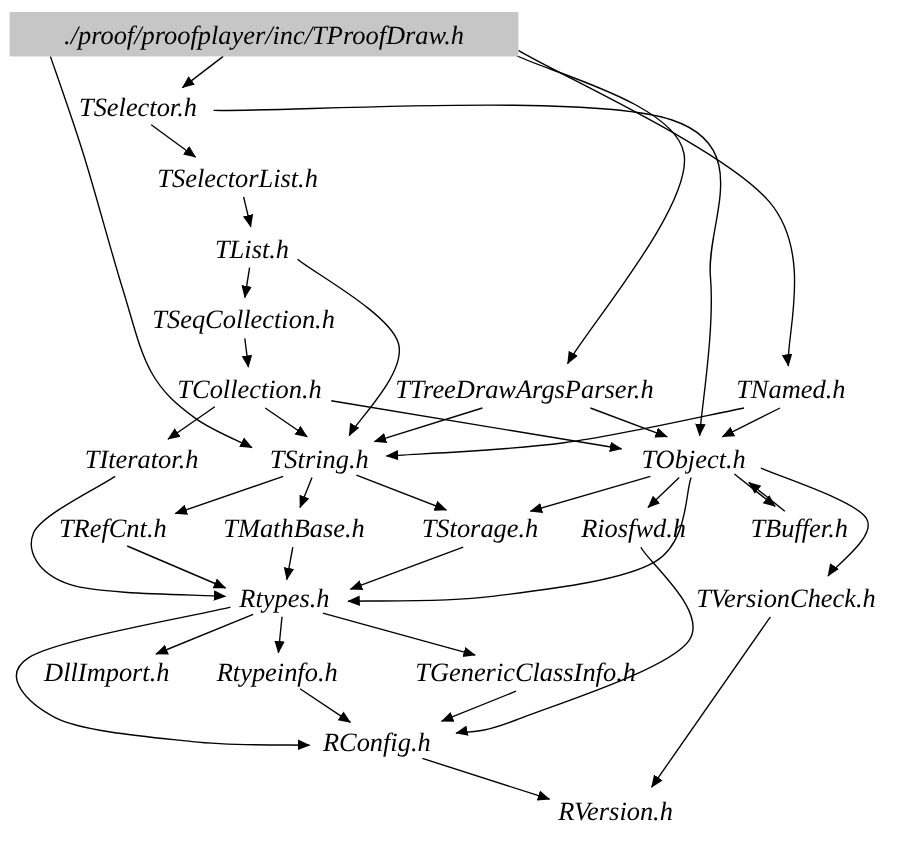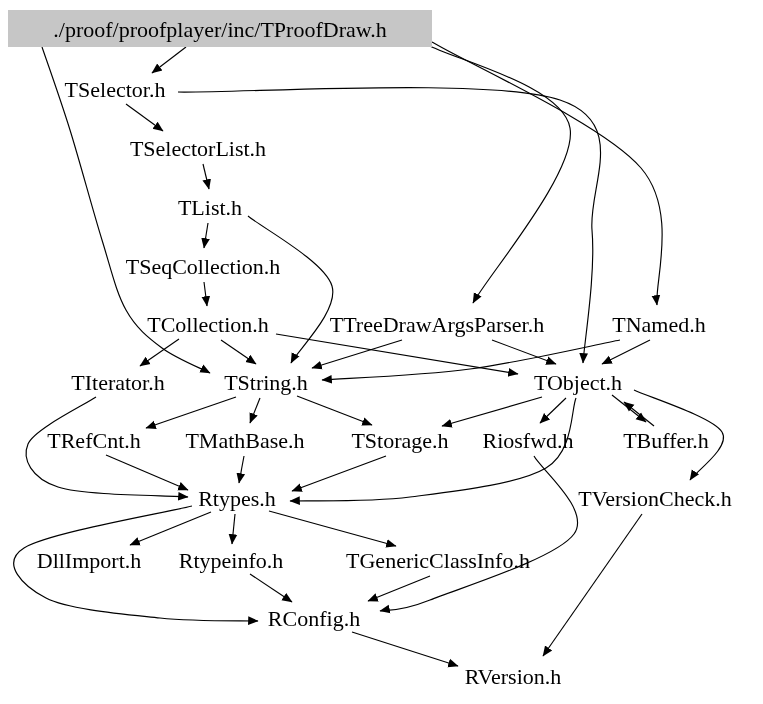--- a/index.html
+++ b/index.html
@@ -2,20 +2,21 @@
 <html><head>
 <meta charset="utf-8">
 <style>
   html, body { margin: 0; padding: 0; background: #ffffff; }
   .stage {
     width: 763px;
     height: 704px;
     position: relative;
     background: #ffffff;
     overflow: hidden;
+    font-style: italic;
   }
   svg { display: block; }
   .edge {
     fill: none;
     stroke-width: 1.15;
   }
   .node-label {
     font-family: "Liberation Serif", "DejaVu Serif", serif;
     font-size: 22px;
     text-anchor: middle;

